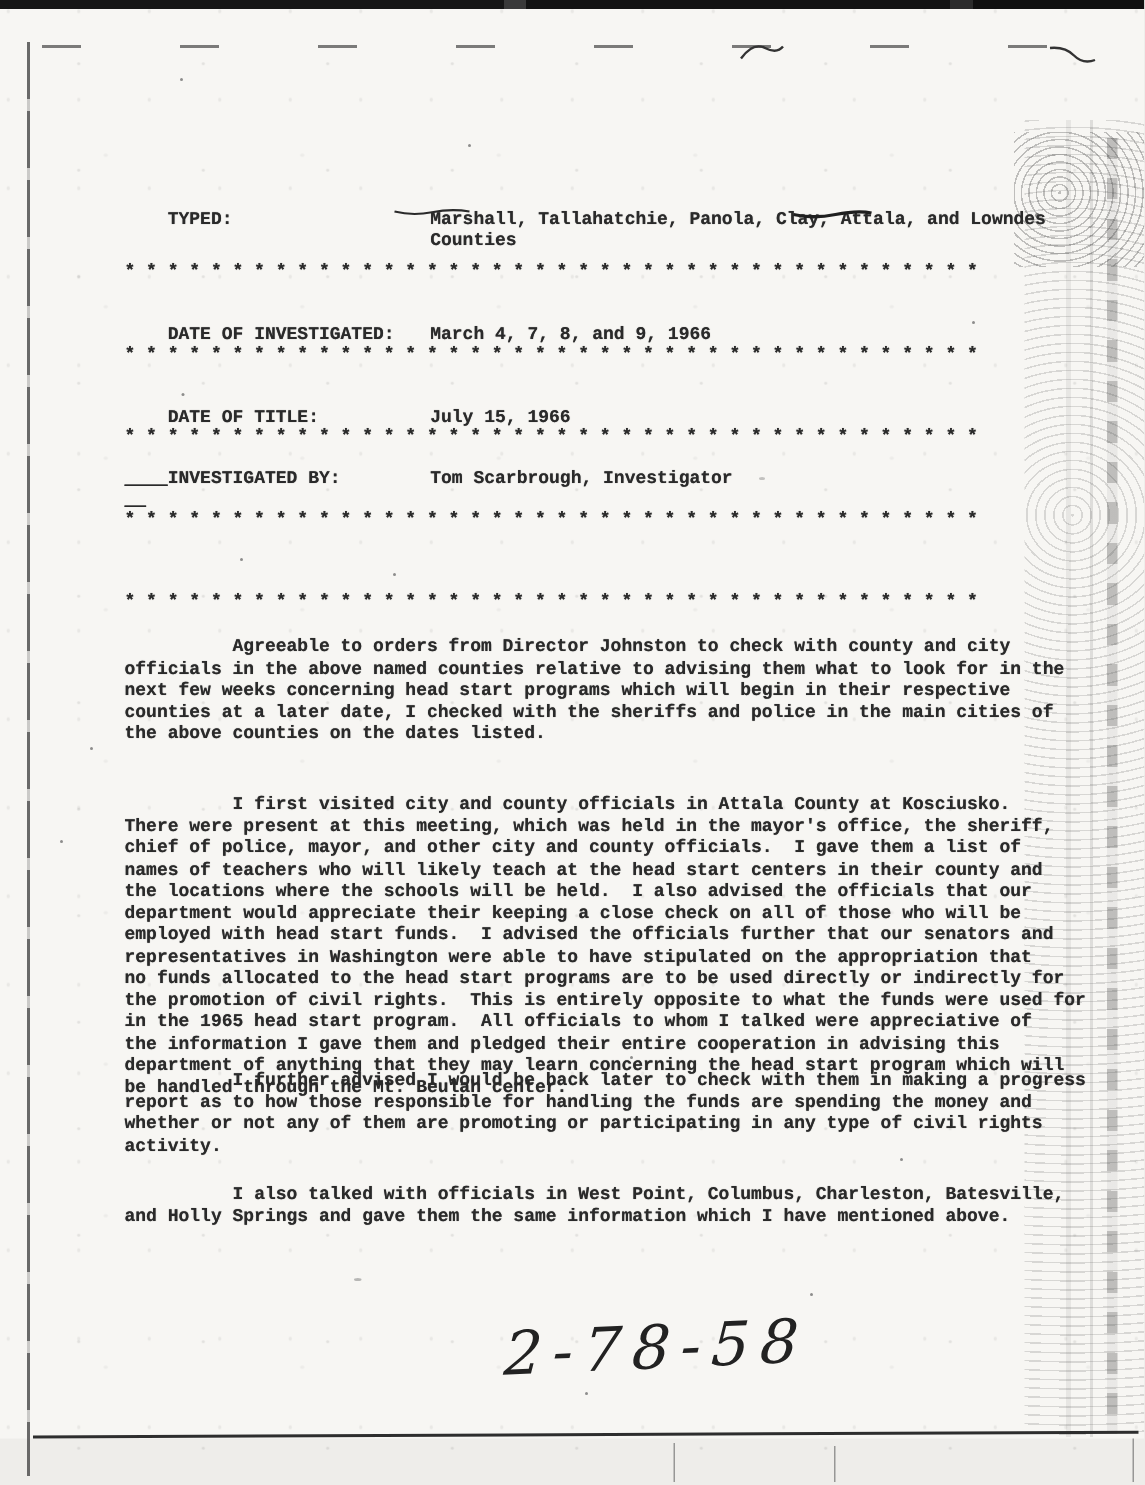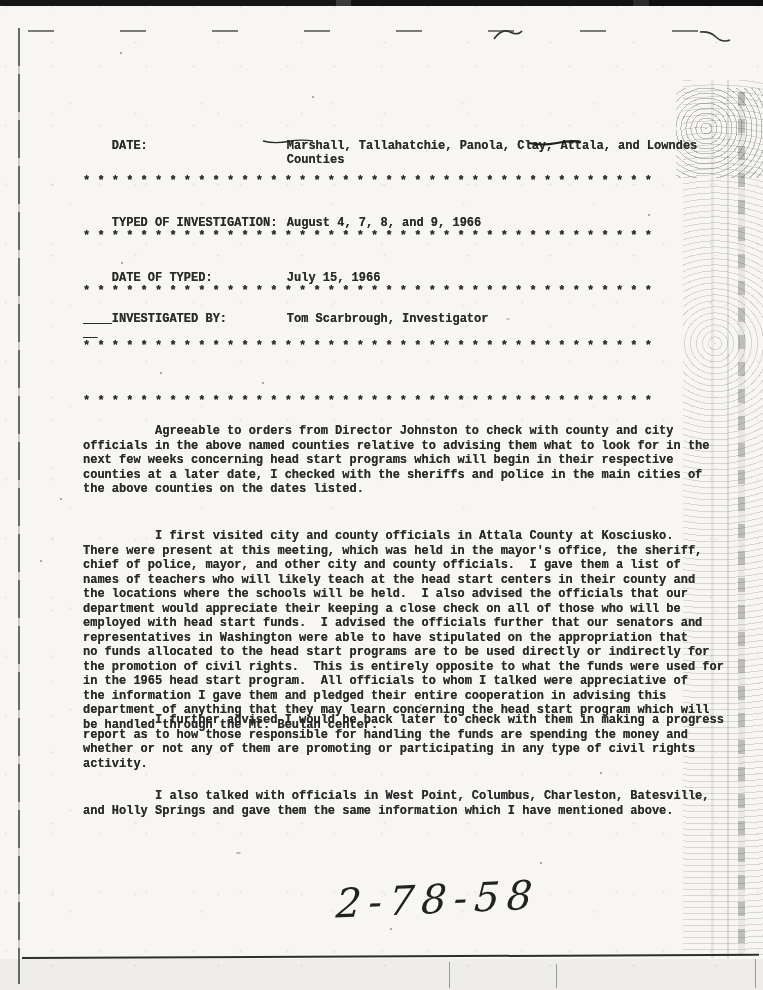--- a/index.html
+++ b/index.html
@@ -80,40 +80,40 @@
   <div class="right-band"></div>
   <div class="tr-cluster"></div>
   <div class="streak"></div>
   <div class="bottom-line"></div>
   <div class="below-line"></div>
   <div class="tick" style="top:962px;left:449px;height:26px;"></div>
   <div class="tick" style="top:964px;left:556px;height:24px;"></div>
   <div class="tick" style="top:959px;left:755px;height:29px;"></div>
 
   <div class="typed field-row" style="top:124px;">
-    <span class="field-label">DATE:</span><span class="field-value">Marshall, Tallahatchie, Panola, Clay, Attala, and Lowndes
+    <span class="field-label">TYPED:</span><span class="field-value">Marshall, Tallahatchie, Panola, Clay, Attala, and Lowndes
 Counties</span>
   </div>
   <svg class="underline-mark" style="top:138px;left:261px;" width="54" height="7">
     <path d="M2 3 Q 14 6 27 3.5 T 52 3" stroke="#2a2a2a" stroke-width="1.4" fill="none"></path>
   </svg>
   <svg class="underline-mark" style="top:139px;left:527px;" width="56" height="8">
     <path d="M2 4 Q 15 7 30 4 T 54 3" stroke="#1f1f1f" stroke-width="2.2" fill="none"></path>
   </svg>
 
   <div class="typed sep" style="top:174px;">* * * * * * * * * * * * * * * * * * * * * * * * * * * * * * * * * * * * * * * *</div>
 
   <div class="typed field-row" style="top:201px;">
-    <span class="field-label">TYPED OF INVESTIGATION:</span><span class="field-value">August 4, 7, 8, and 9, 1966</span>
+    <span class="field-label">DATE OF INVESTIGATED:</span><span class="field-value">March 4, 7, 8, and 9, 1966</span>
   </div>
 
   <div class="typed sep" style="top:229px;">* * * * * * * * * * * * * * * * * * * * * * * * * * * * * * * * * * * * * * * *</div>
 
   <div class="typed field-row" style="top:256px;">
-    <span class="field-label">DATE OF TYPED:</span><span class="field-value">July 15, 1966</span>
+    <span class="field-label">DATE OF TITLE:</span><span class="field-value">July 15, 1966</span>
   </div>
 
   <div class="typed sep" style="top:284px;">* * * * * * * * * * * * * * * * * * * * * * * * * * * * * * * * * * * * * * * *</div>
 
   <div class="typed field-row" style="top:297px;text-decoration:underline;">
     <span class="field-label">INVESTIGATED BY:</span><span class="field-value">Tom Scarbrough, Investigator</span>
   </div>
 
   <div class="typed sep" style="top:339px;">* * * * * * * * * * * * * * * * * * * * * * * * * * * * * * * * * * * * * * * *</div>
 

